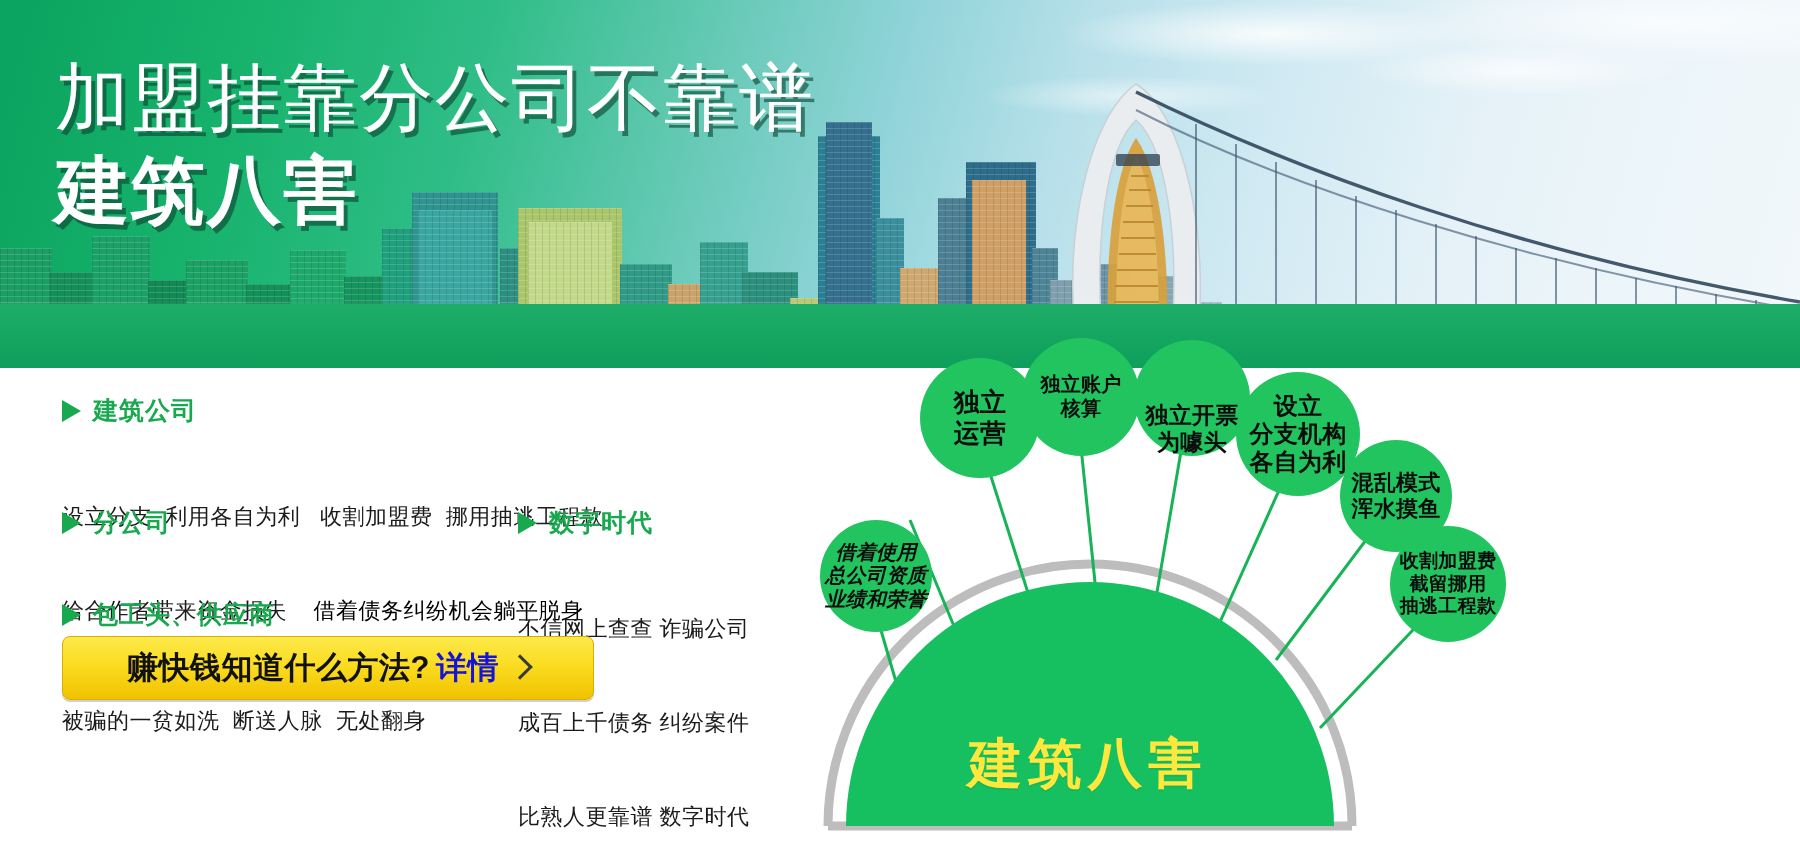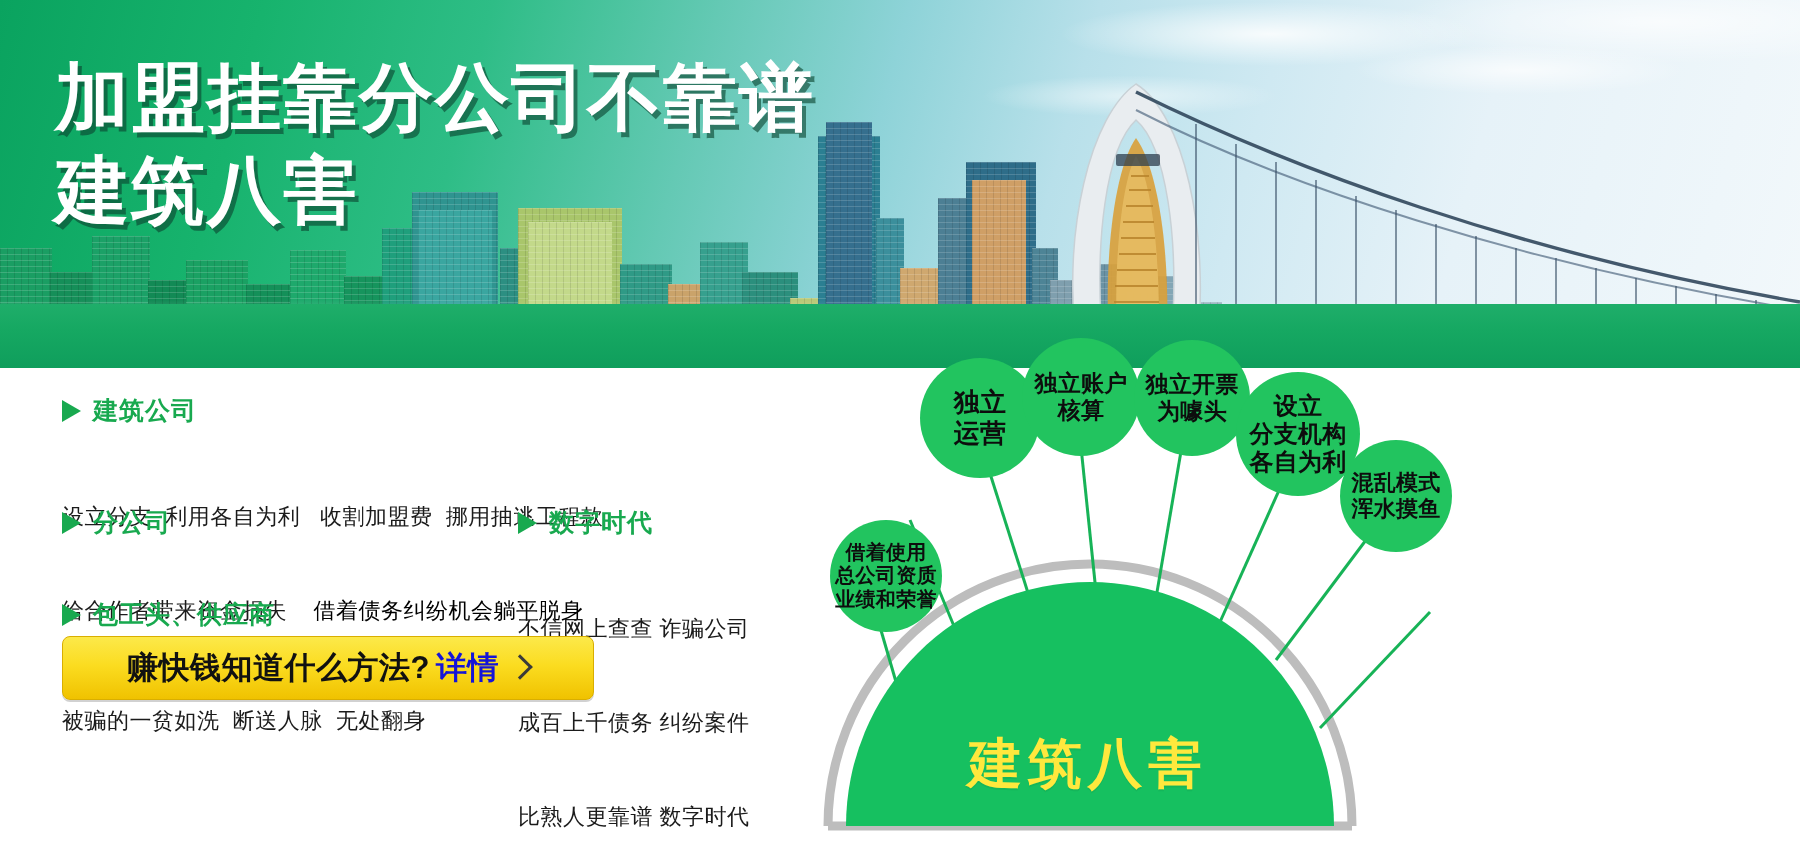--- a/index.html
+++ b/index.html
@@ -28,21 +28,21 @@
   .bridge-wrap{position:absolute;left:960px;bottom:0;width:840px;height:310px;}
   .deck{position:absolute;left:0;bottom:56px;width:840px;height:5px;background:#2c3f52;opacity:.85;}
   .deck2{position:absolute;left:0;bottom:48px;width:840px;height:3px;background:#415b72;opacity:.6;}
 
   .ground{position:absolute;left:0;bottom:0;width:1800px;height:64px;
           background:linear-gradient(180deg,#1fae6a 0%,#16a862 40%,#0f9e5c 100%);}
   .ground-fade{position:absolute;left:0;bottom:42px;width:1800px;height:26px;
           background:linear-gradient(180deg, rgba(255,255,255,0) 0%, rgba(255,255,255,.35) 100%);}
 
   .hero-title{position:absolute;left:55px;top:58px;z-index:6;}
-  .hero-line1{font-size:74px;font-weight:bold;color:#fff;letter-spacing:2px;line-height:1.08;
+  .hero-line1{font-size:74px;font-weight:normal;color:#fff;letter-spacing:2px;line-height:1.08;
      text-shadow:4px 5px 0 rgba(12,70,48,.62);}
   .hero-line2{font-size:74px;font-weight:bold;color:#fff;letter-spacing:2px;line-height:1.12;margin-top:12px;
      text-shadow:4px 5px 0 rgba(12,70,48,.62);}
 
   
   .left{position:absolute;left:0;top:368px;width:790px;height:417px;}
   .sec{position:absolute;}
   .sec-head{display:flex;align-items:center;gap:12px;}
   .tri{width:0;height:0;border-left:19px solid #18a94f;border-top:11px solid transparent;border-bottom:11px solid transparent;}
   .sec-title{font-size:25px;font-weight:bold;color:#18a94f;letter-spacing:1px;}
@@ -300,44 +300,44 @@
         <line x1="288" y1="88" x2="306" y2="262"></line>
         <line x1="396" y1="92" x2="366" y2="268"></line>
         <line x1="508" y1="118" x2="430" y2="292"></line>
         <line x1="594" y1="186" x2="486" y2="330"></line>
         <line x1="640" y1="282" x2="530" y2="398"></line>
       </g>
 
       <path d="M56 496 A 244 244 0 0 1 544 496 Z" fill="#16c060"></path>
     </svg>
 
-    <div class="bubble" style="left:40px;top:190px;width:112px;height:112px;font-size:20px;">
+    <div class="bubble" style="left:30px;top:190px;width:112px;height:112px;font-size:20px;font-style:italic;">
       <div>
         <div>借着使用</div>
         <div>总公司资质</div>
         <div>业绩和荣誉</div>
       </div>
     </div>
 
 
     <div class="bubble" style="left:130px;top:28px;width:120px;height:120px;font-size:26px;">
       <div>
         <div>独立</div>
         <div>运营</div>
       </div>
     </div>
 
-    <div class="bubble" style="left:232px;top:8px;width:118px;height:118px;font-size:23px;">
+    <div class="bubble" style="left:232px;top:8px;width:118px;height:118px;font-size:20px;">
       <div>
         <div>独立账户</div>
         <div>核算</div>
       </div>
     </div>
 
-    <div class="bubble" style="left:344px;top:10px;width:116px;height:116px;font-size:23px;">
+    <div class="bubble" style="left:344px;top:10px;width:116px;height:116px;font-size:23px;align-items:flex-end;">
       <div>
         <div>独立开票</div>
         <div>为噱头</div>
       </div>
     </div>
 
     <div class="bubble" style="left:446px;top:42px;width:124px;height:124px;font-size:24px;">
       <div>
         <div>设立</div>
         <div>分支机构</div>
@@ -345,17 +345,24 @@
       </div>
     </div>
 
     <div class="bubble" style="left:550px;top:110px;width:112px;height:112px;font-size:22px;">
       <div>
         <div>混乱模式</div>
         <div>浑水摸鱼</div>
       </div>
     </div>
 
+    <div class="bubble" style="left:600px;top:196px;width:116px;height:116px;font-size:19px;">
+      <div>
+        <div>收割加盟费</div>
+        <div>截留挪用</div>
+        <div>抽逃工程款</div>
+      </div>
+    </div>
 
     <div class="dome-label" style="left:178px;top:398px;">建筑八害</div>
   </div>
 
 </div>
 
 </body></html>

